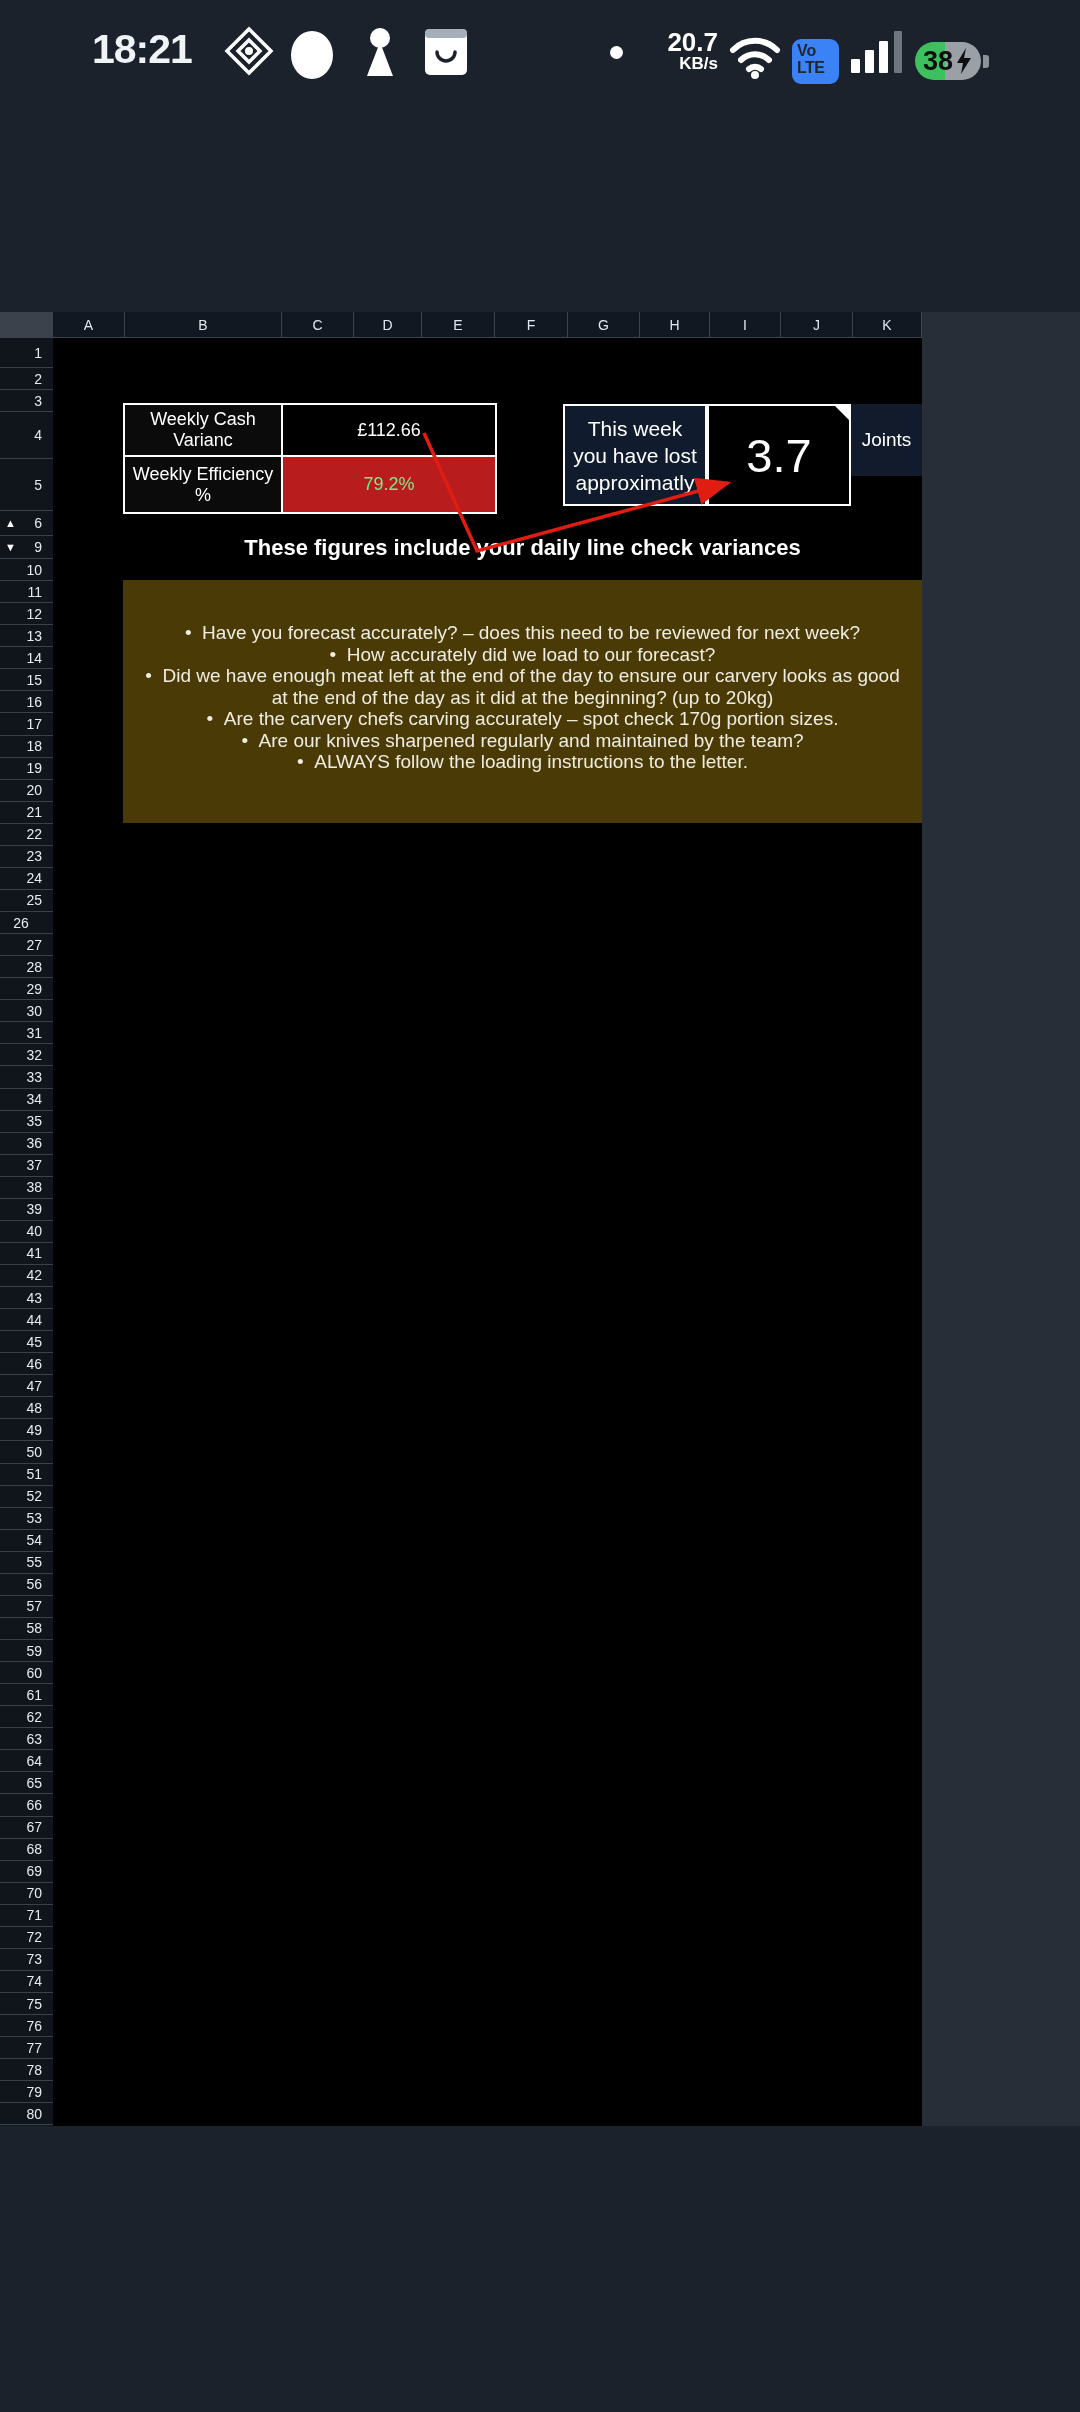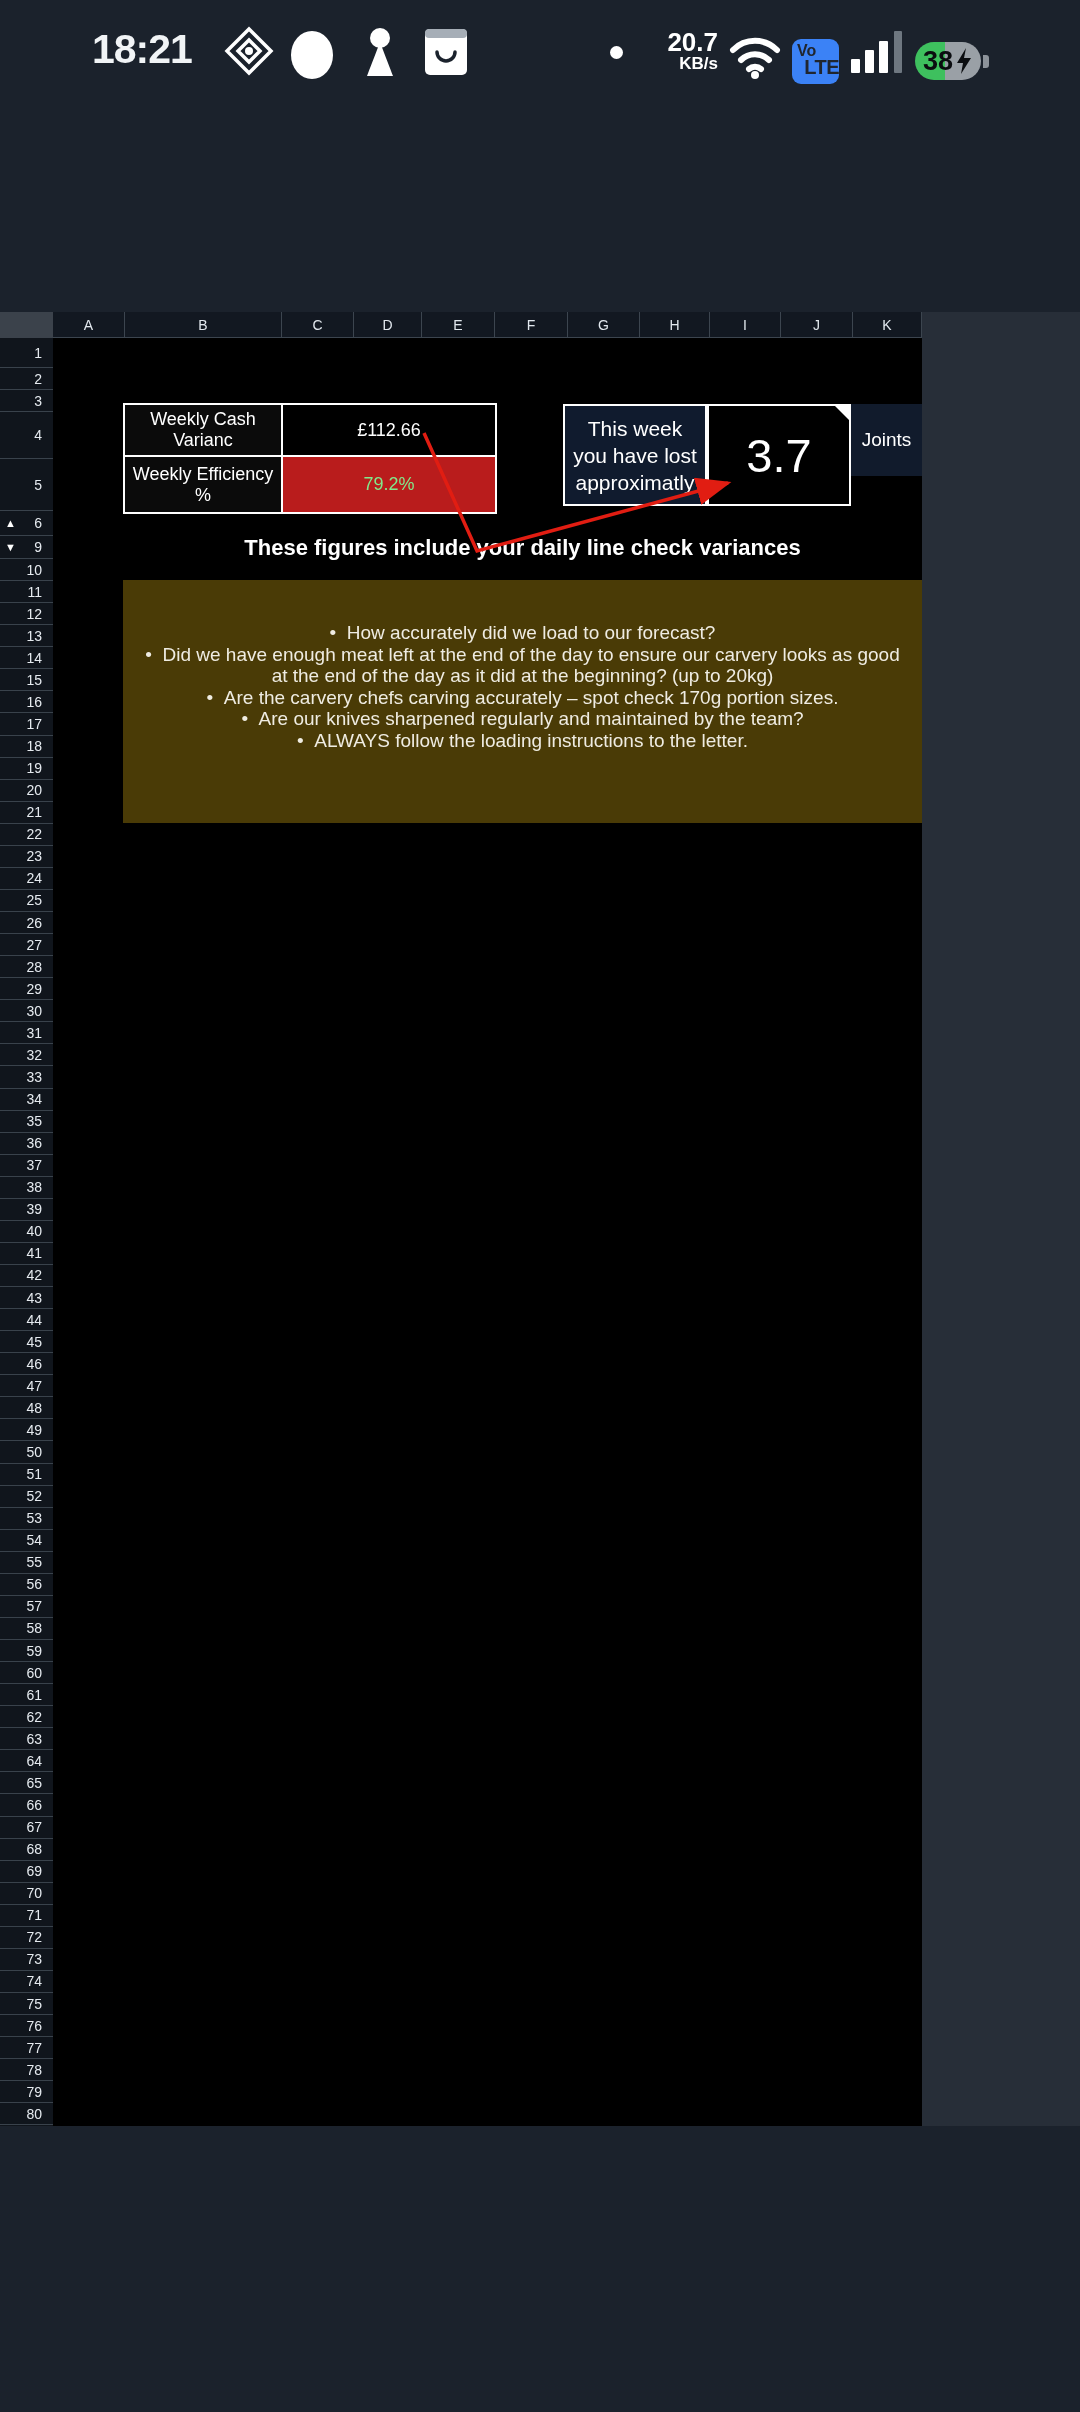--- a/index.html
+++ b/index.html
@@ -12,21 +12,21 @@
   .statusbar { position:absolute; left:0; top:0; width:1080px; height:100px; }
   .time { position:absolute; left:92px; top:26px; font-size:41px; font-weight:bold; letter-spacing:-1px; color:#f1f4f6; }
   .st-icon { position:absolute; }
   .notif-dot { position:absolute; left:610px; top:46px; width:13px; height:13px; border-radius:50%; background:#fff; }
   .netspeed { position:absolute; left:630px; top:31px; width:88px; text-align:right; color:#fff; font-weight:bold; }
   .netspeed .v { font-size:26px; line-height:23px; }
   .netspeed .u { font-size:17px; line-height:19px; }
   .volte { position:absolute; left:792px; top:39px; width:47px; height:45px; background:#3b82f6; border-radius:9px;
            color:#20262e; font-weight:bold; padding:3px 0 0 5px; }
   .volte .l1 { font-size:16px; line-height:17px; }
-  .volte .l2 { font-size:20px; line-height:17px; letter-spacing:-0.5px;text-align:right; }
+  .volte .l2 { font-size:16px; line-height:17px; letter-spacing:-0.5px; }
   .sigbars { position:absolute; left:851px; top:30px; width:58px; height:43px; }
   .sigbars span { position:absolute; bottom:0; width:9px; background:#fff; border-radius:1px; }
   .battery { position:absolute; left:915px; top:42px; width:66px; height:38px; border-radius:19px;
              background:linear-gradient(90deg,#3ec05e 0 45%,#9aa0a6 45% 100%);
              display:flex; align-items:center; justify-content:center; }
   .battery .pct { color:#0b0d10; font-size:27px; font-weight:bold; margin-right:2px; }
   .batt-nub { position:absolute; left:983px; top:55px; width:6px; height:13px; border-radius:0 3px 3px 0; background:#8d939a; }
   
   .toolbar { position:absolute; left:0; top:160px; width:1080px; height:130px; }
   .tb-btn { position:absolute; }
@@ -253,21 +253,21 @@
         </div>
         <div class="rowcell" style="height: 22.07px;">
           <span>23</span>
         </div>
         <div class="rowcell" style="height: 22.07px;">
           <span>24</span>
         </div>
         <div class="rowcell" style="height: 22.07px;">
           <span>25</span>
         </div>
-        <div class="rowcell" style="height: 22.07px;">
+        <div class="rowcell" style="height: 22.07px; justify-content: center;">
           <span>26</span>
         </div>
         <div class="rowcell" style="height: 22.07px;">
           <span>27</span>
         </div>
         <div class="rowcell" style="height: 22.07px;">
           <span>28</span>
         </div>
         <div class="rowcell" style="height: 22.07px;">
           <span>29</span>
@@ -446,20 +446,21 @@
         <span>3.7</span>
         <span class="fold"></span>
       </div>
 
       <div class="unit-cell">Joints</div>
 
       <div class="note-line">These figures include your daily line check variances</div>
 
       <div class="olivebox">
         <div class="bullets">
+            <div class="bline">•&nbsp;&nbsp;Have you forecast accurately? – does this need to be reviewed for next week?</div>
             <div class="bline">•&nbsp;&nbsp;How accurately did we load to our forecast?</div>
             <div class="bline">•&nbsp;&nbsp;Did we have enough meat left at the end of the day to ensure our carvery looks as good at the end of the day as it did at the beginning? (up to 20kg)</div>
             <div class="bline">•&nbsp;&nbsp;Are the carvery chefs carving accurately – spot check 170g portion sizes.</div>
             <div class="bline">•&nbsp;&nbsp;Are our knives sharpened regularly and maintained by the team?</div>
             <div class="bline">•&nbsp;&nbsp;ALWAYS follow the loading instructions to the letter.</div>
           </div>
       </div>
 
       <svg class="arrows" viewBox="0 0 869 600">
         <defs>

